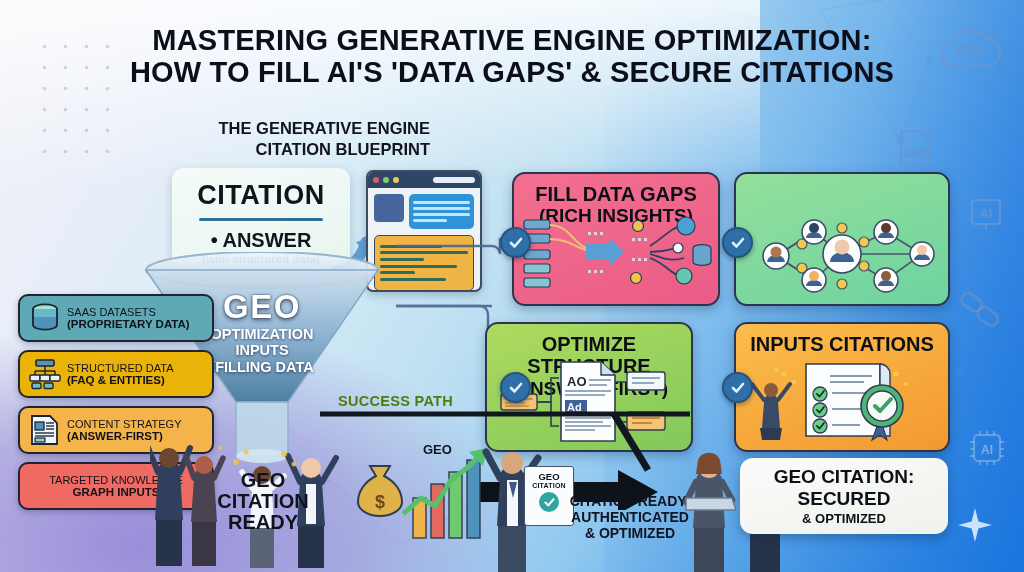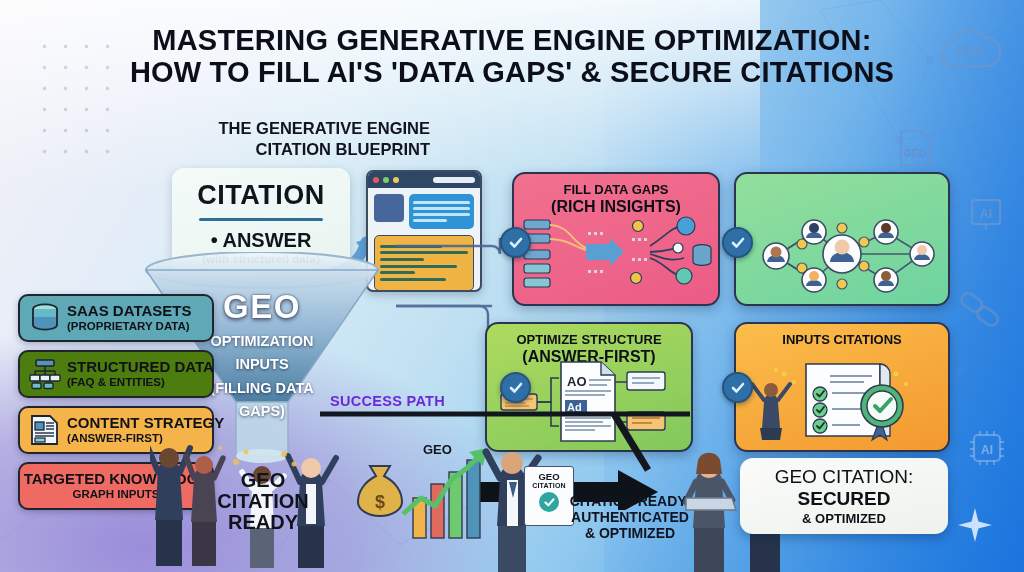--- a/index.html
+++ b/index.html
@@ -94,79 +94,79 @@
   .browser .bubble{flex:1;background:#2f93d6;border-radius:5px;padding:4px 4px;position:relative;}
   .browser .bubble i{display:block;height:3px;background:#bfe6fa;border-radius:2px;margin:3px 0;}
   .browser .panel{margin-top:6px;background:#efb444;border:1.6px solid #3c4d63;border-radius:5px;padding:5px;}
   .browser .panel i{display:block;height:3.2px;background:#2f6b58;border-radius:2px;margin:3.5px 0;}
 
   
   .funnel-wrap{position:absolute;left:128px;top:252px;width:268px;height:230px;}
   .funnel-text{position:absolute;left:128px;top:288px;width:268px;text-align:center;pointer-events:none;}
   .funnel-text .geo{font-size:33px;font-weight:bold;color:#fff;letter-spacing:1.5px;
     text-shadow:0 2px 4px rgba(20,30,60,.65),0 0 2px rgba(20,30,60,.9);}
-  .funnel-text .ft-l{font-size:14.5px;font-weight:bold;color:#fff;line-height:1.13;margin-top:7px;
+  .funnel-text .ft-l{font-size:14.5px;font-weight:bold;color:#fff;line-height:1.13;margin-top:0;
     text-shadow:0 1px 3px rgba(20,30,60,.7);}
 
   
   .inputs{position:absolute;left:18px;top:294px;width:196px;}
   .icard{
     position:relative;height:44px;margin-bottom:8px;border-radius:10px;
     border:2px solid #20242e;display:flex;align-items:center;padding-left:8px;
     box-shadow:0 2px 6px rgba(25,35,70,.3);
   }
   .icard .ic{width:34px;height:32px;flex:0 0 34px;margin-right:5px;}
   .icard .txt{line-height:1.1;}
-  .icard .t1{font-size:15px;font-weight:bold;color:#101218;display:block;white-space:nowrap;}
+  .icard .t1{font-size:11px;font-weight:normal;color:#101218;display:block;white-space:nowrap;}
   .icard .t2{font-size:11.5px;font-weight:bold;color:#101218;display:block;white-space:nowrap;}
   .icard.wide .txt{text-align:left;}
   .icard.k4{justify-content:center;padding-left:0;}
   .icard.k4 .txt{text-align:center;}
 
   
   .rcard{
     position:absolute;border-radius:13px;border:2px solid #2b3550;
     box-shadow:0 4px 11px rgba(20,40,80,.3);overflow:hidden;
   }
   .rcard .head{padding-top:9px;text-align:center;line-height:1.12;}
-  .rcard .h1{font-size:13px;font-weight:bold;color:#0d0f17;display:block;}
-  .rcard .h2{font-size:16px;font-weight:bold;color:#0d0f17;display:block;}
+  .rcard .h1{font-size:20px;font-weight:bold;color:#0d0f17;display:block;}
+  .rcard .h2{font-size:19px;font-weight:bold;color:#0d0f17;display:block;}
   .rcard .art{position:absolute;left:0;right:0;bottom:6px;height:84px;}
 
   .check{
     position:absolute;width:27px;height:27px;border-radius:50%;
     background:#2f6fa8;border:2px solid #27547d;
     box-shadow:0 2px 5px rgba(10,30,60,.4);
     display:flex;align-items:center;justify-content:center;
   }
   .check svg{width:16px;height:16px;}
 
   
   .success-label{
-    position:absolute;left:330px;top:393px;font-size:14.5px;font-weight:bold;
-    color:#6d28d9;letter-spacing:.3px;
+    position:absolute;left:338px;top:393px;font-size:14.5px;font-weight:bold;
+    color:#4d7c0f;letter-spacing:.3px;
   }
   .big-arrow{position:absolute;left:318px;top:408px;width:372px;height:102px;}
 
   
   .geo-ready{
     position:absolute;left:200px;top:470px;width:126px;text-align:center;
     font-size:20px;font-weight:bold;color:#11131c;line-height:1.05;
   }
   .cit-ready{
     position:absolute;left:540px;top:494px;width:180px;text-align:center;
     font-size:14px;font-weight:bold;color:#10141e;line-height:1.14;
   }
   .final-card{
     position:absolute;left:740px;top:458px;width:208px;height:76px;
     background:linear-gradient(165deg,#fbfcfa 0%,#eef1ec 100%);
     border-radius:13px;box-shadow:0 4px 11px rgba(15,40,80,.35);
     display:flex;flex-direction:column;align-items:center;justify-content:center;
   }
-  .final-card .f1{font-size:19px;font-weight:normal;color:#0e1018;line-height:1.12;}
+  .final-card .f1{font-size:19px;font-weight:bold;color:#0e1018;line-height:1.12;}
   .final-card .f2{font-size:19px;font-weight:bold;color:#0e1018;line-height:1.12;}
   .final-card .f3{font-size:13px;font-weight:bold;color:#0e1018;margin-top:2px;}
 
   
   .people{position:absolute;}
   .geo-badge{
     position:absolute;left:524px;top:466px;width:48px;height:54px;
     background:#fafcfe;border:1.6px solid #45556f;border-radius:3px;
     display:flex;flex-direction:column;align-items:center;padding-top:4px;
   }
@@ -307,38 +307,37 @@
     <ellipse cx="134" cy="18" rx="116" ry="18" fill="url(#fr)" stroke="#9ab6cd" stroke-width="2"></ellipse>
     <path d="M18,18 L108,150 L160,150 L250,18 Z" fill="url(#fg)" stroke="#86a9c6" stroke-width="1.5"></path>
     <rect x="108" y="150" width="52" height="54" fill="#bfd9e8" opacity=".88" stroke="#8fb1c9" stroke-width="1.5"></rect>
     <ellipse cx="134" cy="204" rx="26" ry="7" fill="#d3e6f1" opacity=".9"></ellipse>
   </svg>
   <div class="funnel-text">
     <div class="geo">GEO</div>
     <div class="ft-l">OPTIMIZATION</div>
     <div class="ft-l">INPUTS</div>
     <div class="ft-l">(FILLING DATA</div>
-    <div class="ft-l">GAPS)</div>
   </div>
 
   <div class="inputs">
 
     <div class="icard wide" style="background:#5fa8b5;">
       <svg class="ic" viewBox="0 0 34 32">
         <ellipse cx="17" cy="7" rx="12" ry="4.6" fill="#9fe2d2" stroke="#1d2430" stroke-width="1.8"></ellipse>
         <path d="M5,7 v8 a12,4.6 0 0 0 24,0 v-8" fill="#67b8c9" stroke="#1d2430" stroke-width="1.8"></path>
         <path d="M5,15 v8 a12,4.6 0 0 0 24,0 v-8" fill="#4f93ba" stroke="#1d2430" stroke-width="1.8"></path>
       </svg>
       <span class="txt">
         <span class="t1">SAAS DATASETS</span>
         <span class="t2">(PROPRIETARY DATA)</span>
       </span>
     </div>
 
-    <div class="icard wide" style="background:#4d7c0f;">
+    <div class="icard wide" style="background:#eab308;">
       <svg class="ic" viewBox="0 0 34 32">
         <rect x="8" y="2" width="18" height="6" rx="1.5" fill="#5a93b8" stroke="#1d2430" stroke-width="1.6"></rect>
         <path d="M17,8 v5 M7,13 h20 M7,13 v4 M17,13 v4 M27,13 v4" stroke="#1d2430" stroke-width="1.5" fill="none"></path>
         <rect x="2" y="17" width="10" height="6" rx="1.2" fill="#e9f2f7" stroke="#1d2430" stroke-width="1.4"></rect>
         <rect x="12" y="17" width="10" height="6" rx="1.2" fill="#e9f2f7" stroke="#1d2430" stroke-width="1.4"></rect>
         <rect x="22" y="17" width="10" height="6" rx="1.2" fill="#e9f2f7" stroke="#1d2430" stroke-width="1.4"></rect>
         <rect x="4" y="25" width="9" height="5.5" rx="1.2" fill="#6fbcc9" stroke="#1d2430" stroke-width="1.4"></rect>
         <rect x="16" y="25" width="9" height="5.5" rx="1.2" fill="#6fbcc9" stroke="#1d2430" stroke-width="1.4"></rect>
       </svg>
       <span class="txt">

